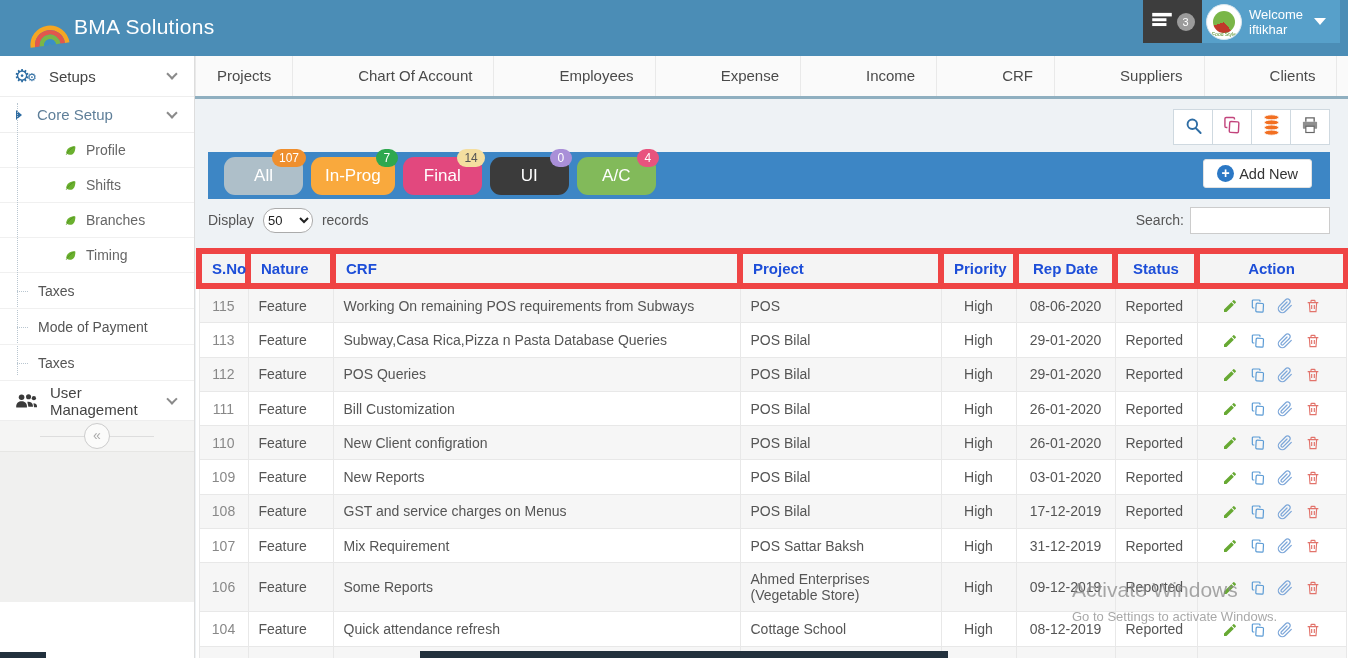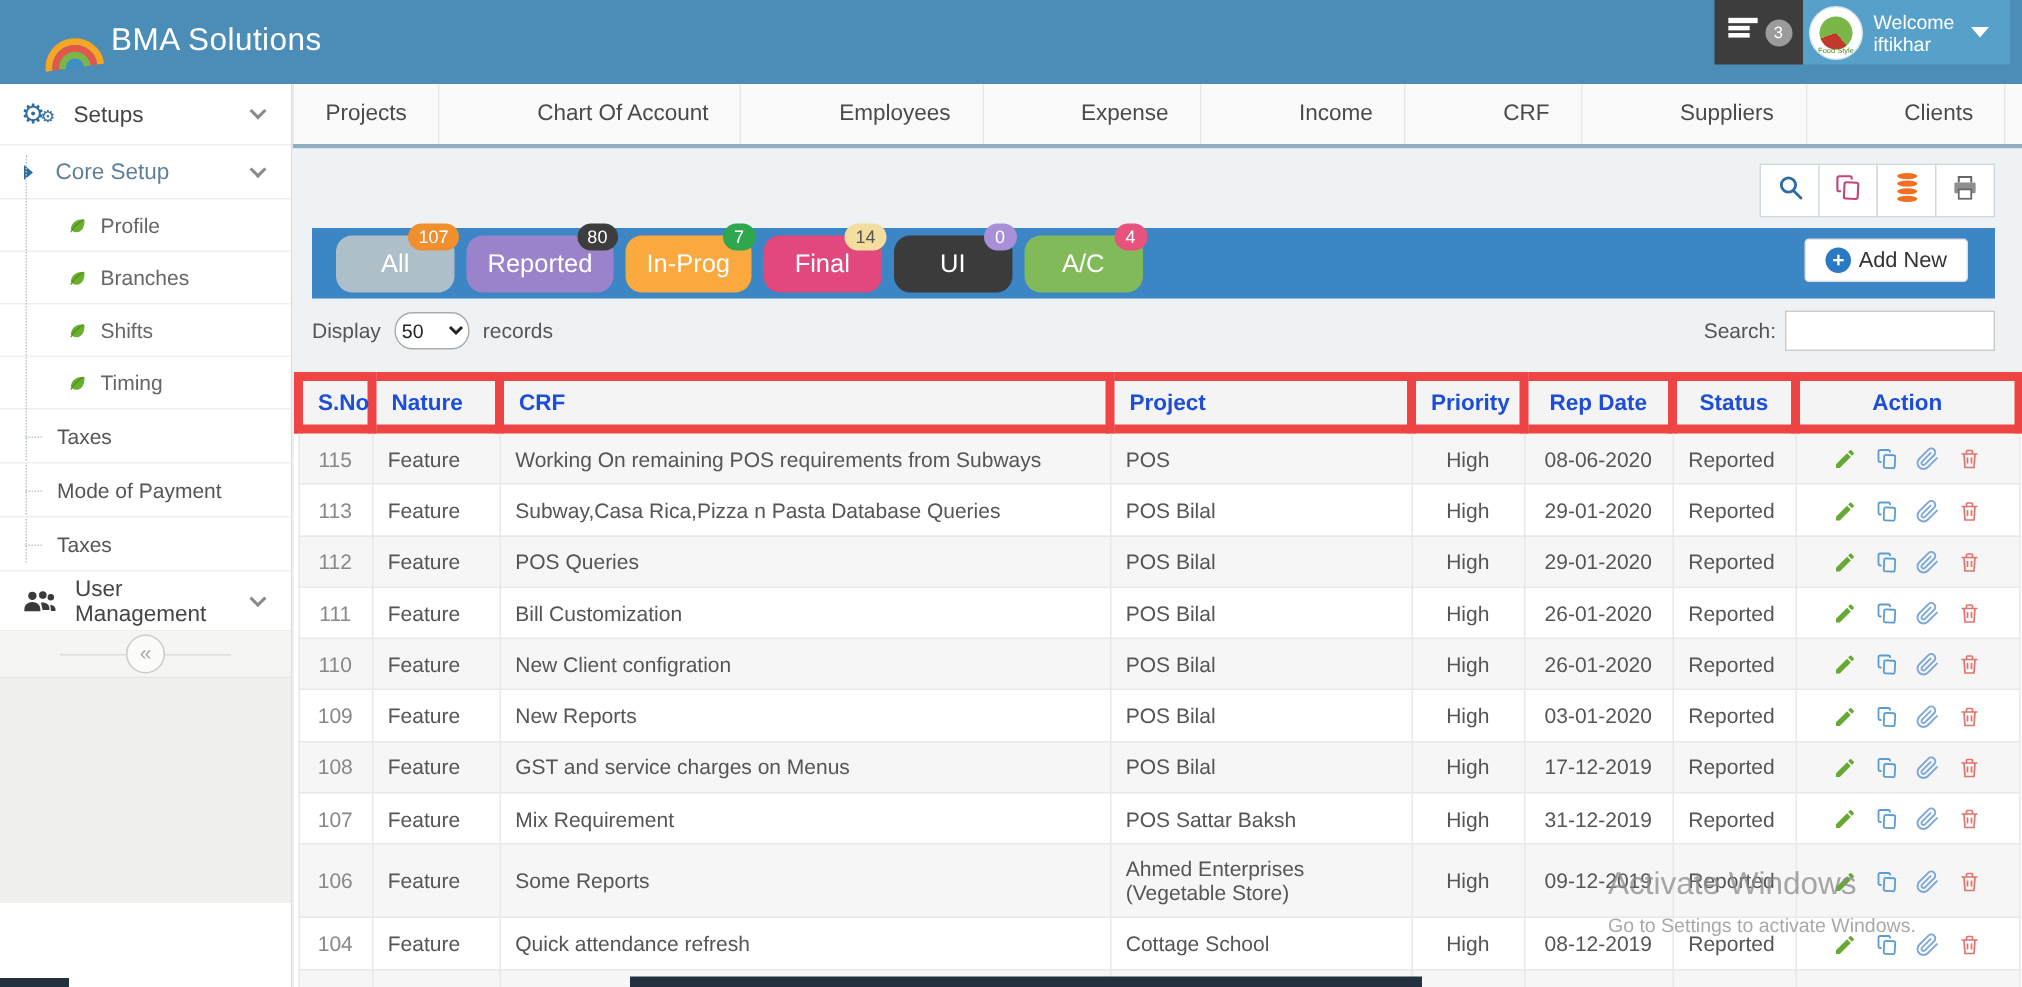--- a/index.html
+++ b/index.html
@@ -42,21 +42,21 @@
   #setups-gear .g2 { position:absolute; font-size:11px; left:13px; top:6px; }
   .chev { width:8px; height:8px; border-right:2px solid #8a8a8a; border-bottom:2px solid #8a8a8a;
           transform:rotate(45deg); margin-left:auto; margin-right:18px; margin-top:-4px; }
   #sb-tree { position:relative; list-style:none; }
   #sb-tree::before { content:""; position:absolute; left:17px; top:6px; bottom:6px;
                      border-left:1px dotted #b9c6d0; }
   #sb-core { height:36px; font-size:15px; color:#5f7f99; }
   .tri { width:0; height:0; border-left:6px solid #2d6ca2; border-top:5px solid transparent;
          border-bottom:5px solid transparent; margin-left:16px; margin-right:15px; }
   #core-items { list-style:none; }
-  #core-items li { height:35px; display:flex; align-items:center; padding-left:45px;
+  #core-items li { height:35px; display:flex; align-items:center; padding-left:64px;
                    border-bottom:1px solid #f0f0f0; font-size:14px; color:#666; cursor:pointer; }
   #core-items .leaf-icon { margin-right:9px; display:flex; }
   #plain-items { list-style:none; }
   #plain-items li { position:relative; height:36px; display:flex; align-items:center; padding-left:38px;
                     border-bottom:1px solid #f0f0f0; font-size:14px; color:#555; cursor:pointer; }
   #plain-items li::before { content:""; position:absolute; left:17px; top:50%; width:11px;
                     border-top:1px dotted #b9c6d0; }
   #sb-user { height:40px; padding-left:15px; font-size:15px; color:#444; }
   #sb-user .uicon { margin-right:12px; display:flex; }
   #sb-collapse { position:relative; height:30px; background:#f5f5f4; display:flex; align-items:center;
@@ -183,30 +183,30 @@
           </span>
           <span>Profile</span>
         </li>
         <li>
           <span class="leaf-icon">
             <svg viewBox="0 0 24 24" width="13" height="13">
               <path fill="#6ab02e" d="M20 4c-9 0-15 4-16 12 0 0 2 4 7 4 8 0 10-8 10-15l-1-1z"></path>
               <path d="M4 20C8 12 14 8 19 5" stroke="#4e8a1f" stroke-width="1.3" fill="none"></path>
             </svg>
           </span>
-          <span>Branches</span>
+          <span>Shifts</span>
         </li>
         <li>
           <span class="leaf-icon">
             <svg viewBox="0 0 24 24" width="13" height="13">
               <path fill="#6ab02e" d="M20 4c-9 0-15 4-16 12 0 0 2 4 7 4 8 0 10-8 10-15l-1-1z"></path>
               <path d="M4 20C8 12 14 8 19 5" stroke="#4e8a1f" stroke-width="1.3" fill="none"></path>
             </svg>
           </span>
-          <span>Shifts</span>
+          <span>Branches</span>
         </li>
         <li>
           <span class="leaf-icon">
             <svg viewBox="0 0 24 24" width="13" height="13">
               <path fill="#6ab02e" d="M20 4c-9 0-15 4-16 12 0 0 2 4 7 4 8 0 10-8 10-15l-1-1z"></path>
               <path d="M4 20C8 12 14 8 19 5" stroke="#4e8a1f" stroke-width="1.3" fill="none"></path>
             </svg>
           </span>
           <span>Timing</span>
         </li>
@@ -284,24 +284,20 @@
       </span>
     </div>
   </div>
 
   <div id="filter-bar">
     <div id="filter-buttons">
         <div class="fbtn" style="background: rgb(174, 191, 201);">
           <span class="fbadge" style="background:#ef8f2e;color:#ffffff">107</span>
           <span>All</span>
         </div>
-        <div class="fbtn" style="background: rgb(154, 131, 203);">
-          <span class="fbadge" style="background:#3d3d3d;color:#ffffff">80</span>
-          <span>Reported</span>
-        </div>
         <div class="fbtn" style="background: rgb(249, 169, 61);">
           <span class="fbadge" style="background:#2ea84f;color:#ffffff">7</span>
           <span>In-Prog</span>
         </div>
         <div class="fbtn" style="background: rgb(226, 72, 126);">
           <span class="fbadge" style="background:#f4de9f;color:#555555">14</span>
           <span>Final</span>
         </div>
         <div class="fbtn" style="background: rgb(59, 59, 59);">
           <span class="fbadge" style="background:#a98fd8;color:#ffffff">0</span>

